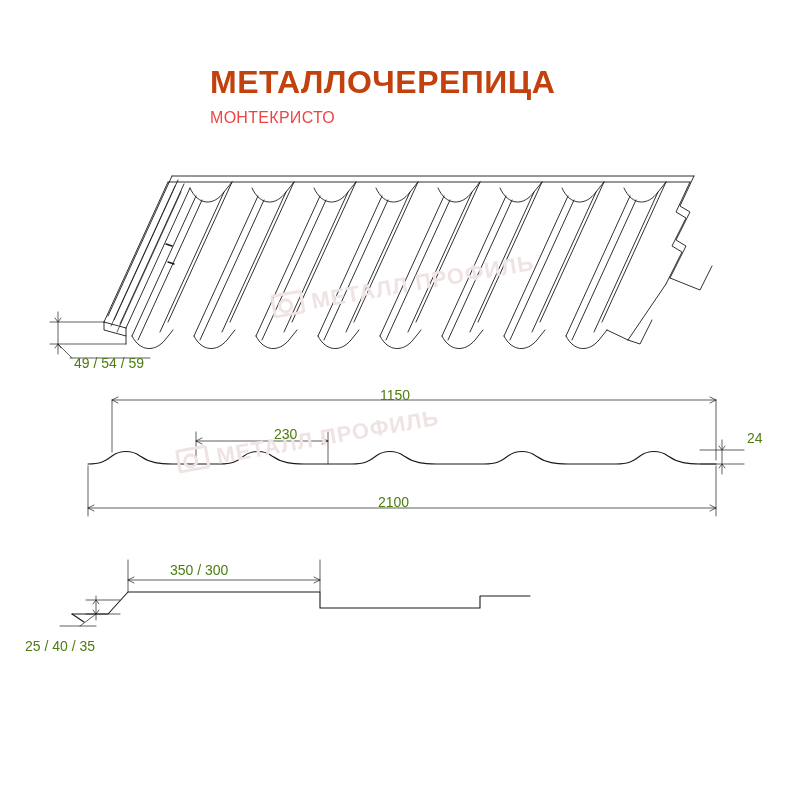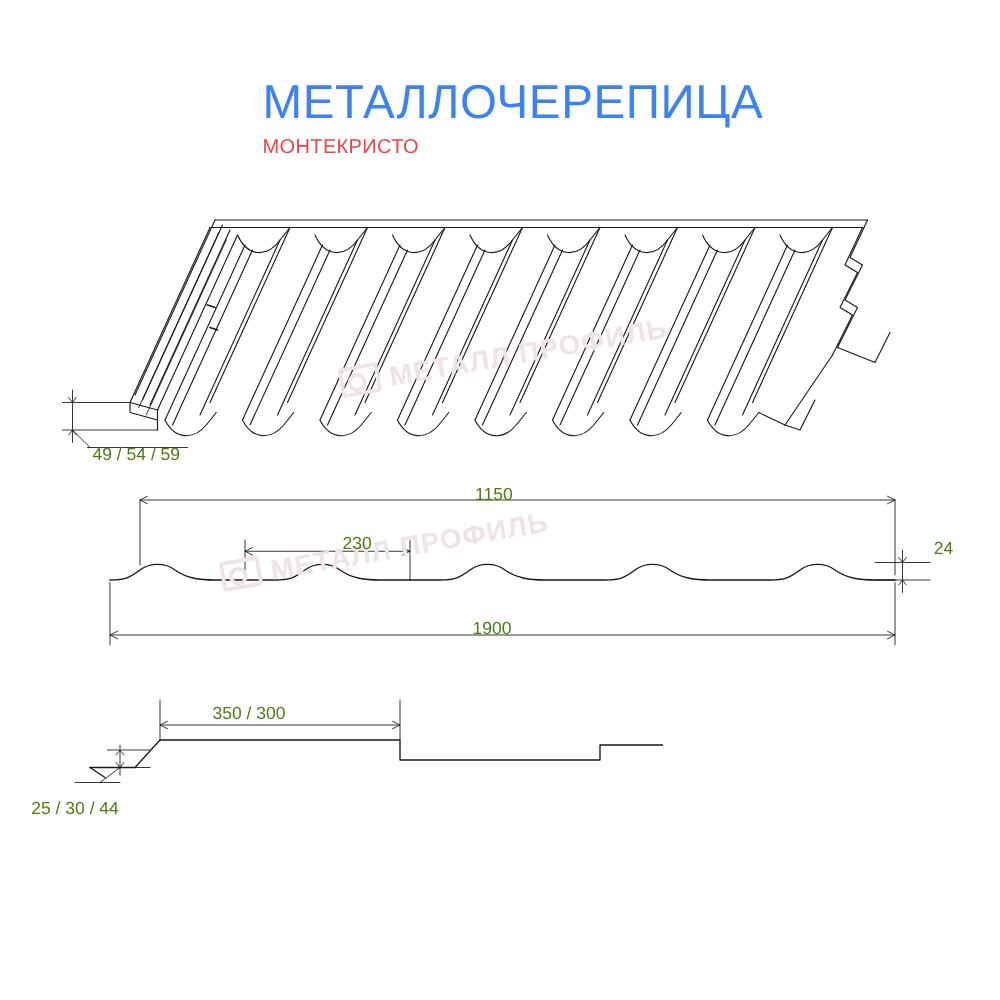--- a/index.html
+++ b/index.html
@@ -22,25 +22,25 @@
     width: 800px;
     height: 800px;
   }
   .title-block {
     position: absolute;
     left: 210px;
     top: 62px;
     width: 560px;
   }
   .title-main {
-    font-size: 38px;
-    font-weight: normal;
+    font-size: 32px;
+    font-weight: bold;
     letter-spacing: 0.5px;
     line-height: 40px;
-    color: #3b82f6;
+    color: #c2410c;
   }
   .title-sub {
     font-size: 16px;
     line-height: 20px;
     margin-top: 6px;
     color: #ef4444;
     letter-spacing: 0.3px;
   }
   .dim-label {
     position: absolute;
@@ -270,15 +270,15 @@
 
 <div class="title-block">
   <div class="title-main">МЕТАЛЛОЧЕРЕПИЦА</div>
   <div class="title-sub">МОНТЕКРИСТО</div>
 </div>
 
 <div class="dim-label" style="left:74px; top:355px;">49 / 54 / 59</div>
 <div class="dim-label" style="left:380px; top:387px;">1150</div>
 <div class="dim-label" style="left:249px; top:426px;margin-left:25px;">230</div>
 <div class="dim-label" style="left:730px; top:430px;margin-left:17px;">24</div>
-<div class="dim-label" style="left:378px; top:494px;">1900</div>
+<div class="dim-label" style="left:378px; top:494px;">2100</div>
 <div class="dim-label" style="left:170px; top:562px;">350 / 300</div>
-<div class="dim-label" style="left:25px; top:638px;">25 / 30 / 44</div>
+<div class="dim-label" style="left:25px; top:638px;">25 / 40 / 35</div>
 
 </body></html>

